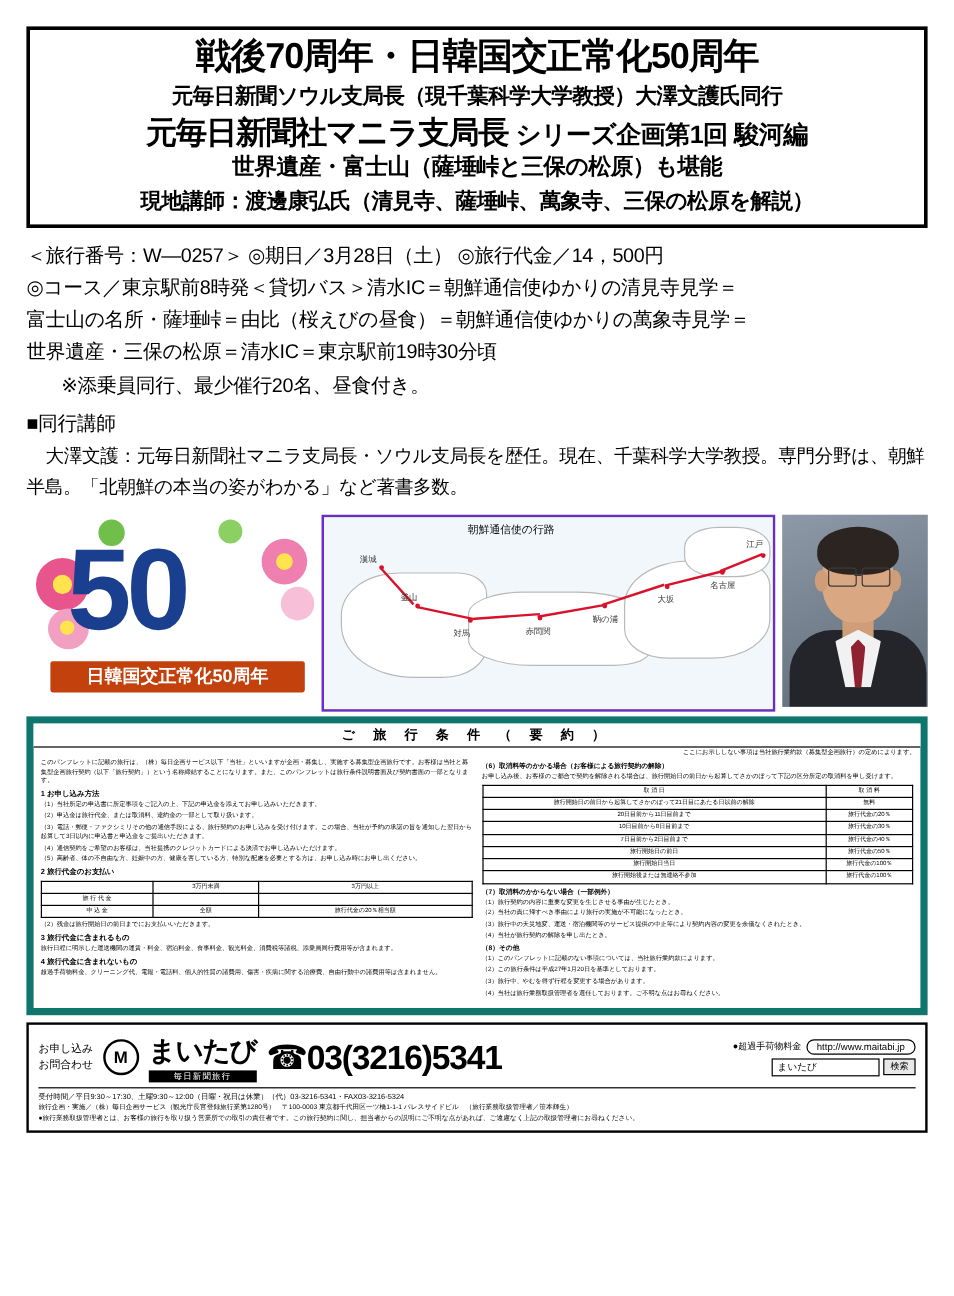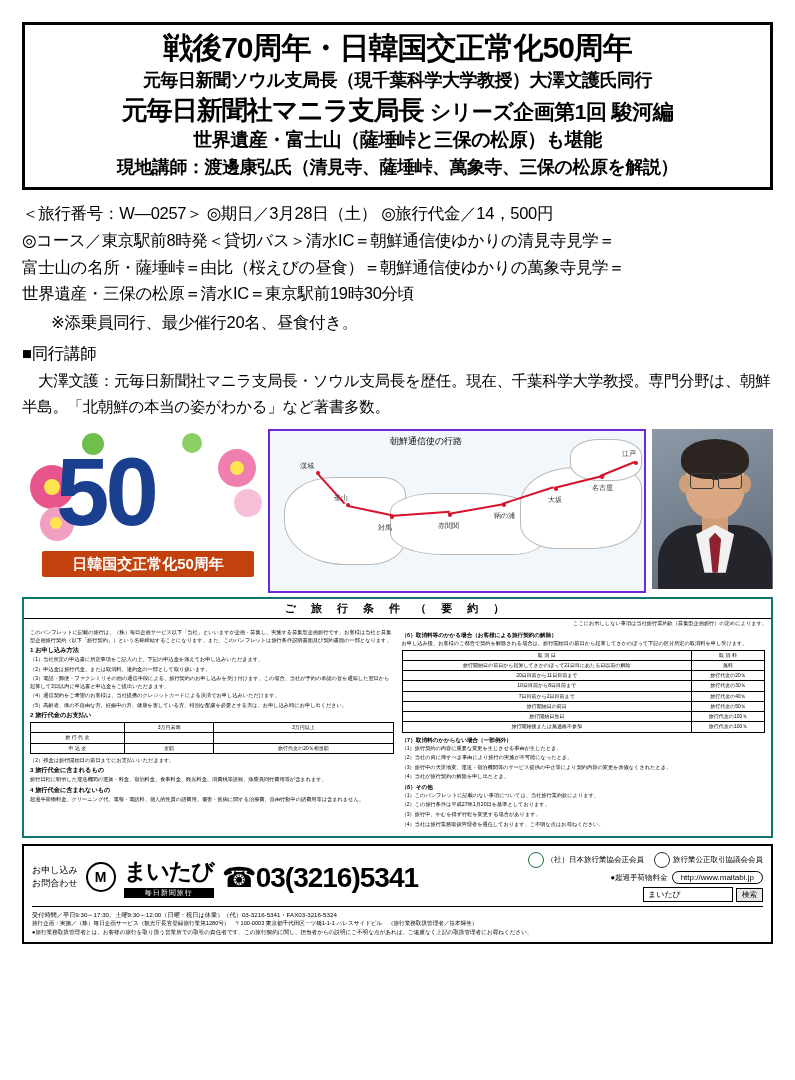--- a/index.html
+++ b/index.html
@@ -80,21 +80,21 @@
   .portrait .ear-r{position:absolute;left:88px;top:46px;width:11px;height:18px;border-radius:50%;background:#cf9d78;}
   .portrait .glass-l{position:absolute;left:38px;top:44px;width:22px;height:14px;border:1.5px solid #3a3a3a;border-radius:3px;}
   .portrait .glass-r{position:absolute;left:66px;top:44px;width:22px;height:14px;border:1.5px solid #3a3a3a;border-radius:3px;}
   .portrait .bridge{position:absolute;left:60px;top:50px;width:6px;height:1.5px;background:#3a3a3a;}
   .portrait .neck{position:absolute;left:50px;top:84px;width:26px;height:20px;background:#cf9d78;}
   .portrait .suit{position:absolute;left:6px;top:96px;width:114px;height:64px;background:#23252b;border-radius:36px 36px 0 0;}
   .portrait .shirt{position:absolute;left:44px;top:96px;width:38px;height:48px;background:#f1f1f1;clip-path:polygon(50% 0,100% 20%,78% 100%,22% 100%,0 20%);}
   .portrait .tie{position:absolute;left:57px;top:104px;width:12px;height:40px;background:#8f2230;clip-path:polygon(50% 0,100% 16%,72% 100%,28% 100%,0 16%);}
 
   
-  .cond{margin-top:8px;border:2px solid #0f766e;}
+  .cond{margin-top:8px;border:6px solid #0f766e;}
   .cond-head{
     text-align:center;font-size:11px;font-weight:bold;letter-spacing:6px;
     border-bottom:1px solid #000;padding:2px 0;background:#fff;
   }
   .cond-sub{font-size:5.2px;text-align:right;padding:1px 4px 0 0;line-height:1.4;}
   .cond-cols{display:flex;gap:8px;padding:2px 6px 6px 6px;}
   .cond-col{flex:1;font-size:5.2px;line-height:1.45;}
   .cond-col p{margin:0 0 2px 0;}
   .cond-col .h{font-weight:bold;font-size:6.2px;margin:2px 0 1px 0;}
   .cond-col .hh{font-weight:bold;font-size:5.6px;margin:2px 0 1px 0;}
@@ -318,30 +318,20 @@
       </div>
       <div class="mcircle">M</div>
       <div class="brand">
         <span>まいたび</span>
         <span class="sub">毎日新聞旅行</span>
       </div>
       <div class="tel">
         <span>☎</span><span>03(3216)5341</span>
       </div>
       <div class="foot-right">
-        <div class="assoc">
-          <div class="badge">
-            <span class="ring"></span>
-            <span>（社）日本旅行業協会正会員</span>
-          </div>
-          <div class="badge">
-            <span class="ring2"></span>
-            <span>旅行業公正取引協議会会員</span>
-          </div>
-        </div>
         <div class="homepage">
           <span>●超過手荷物料金</span>
           <span class="urlbox">http://www.maitabi.jp</span>
         </div>
         <div class="searchrow">
           <span class="searchbox">まいたび</span>
           <span class="searchbtn">検索</span>
         </div>
       </div>
     </div>

